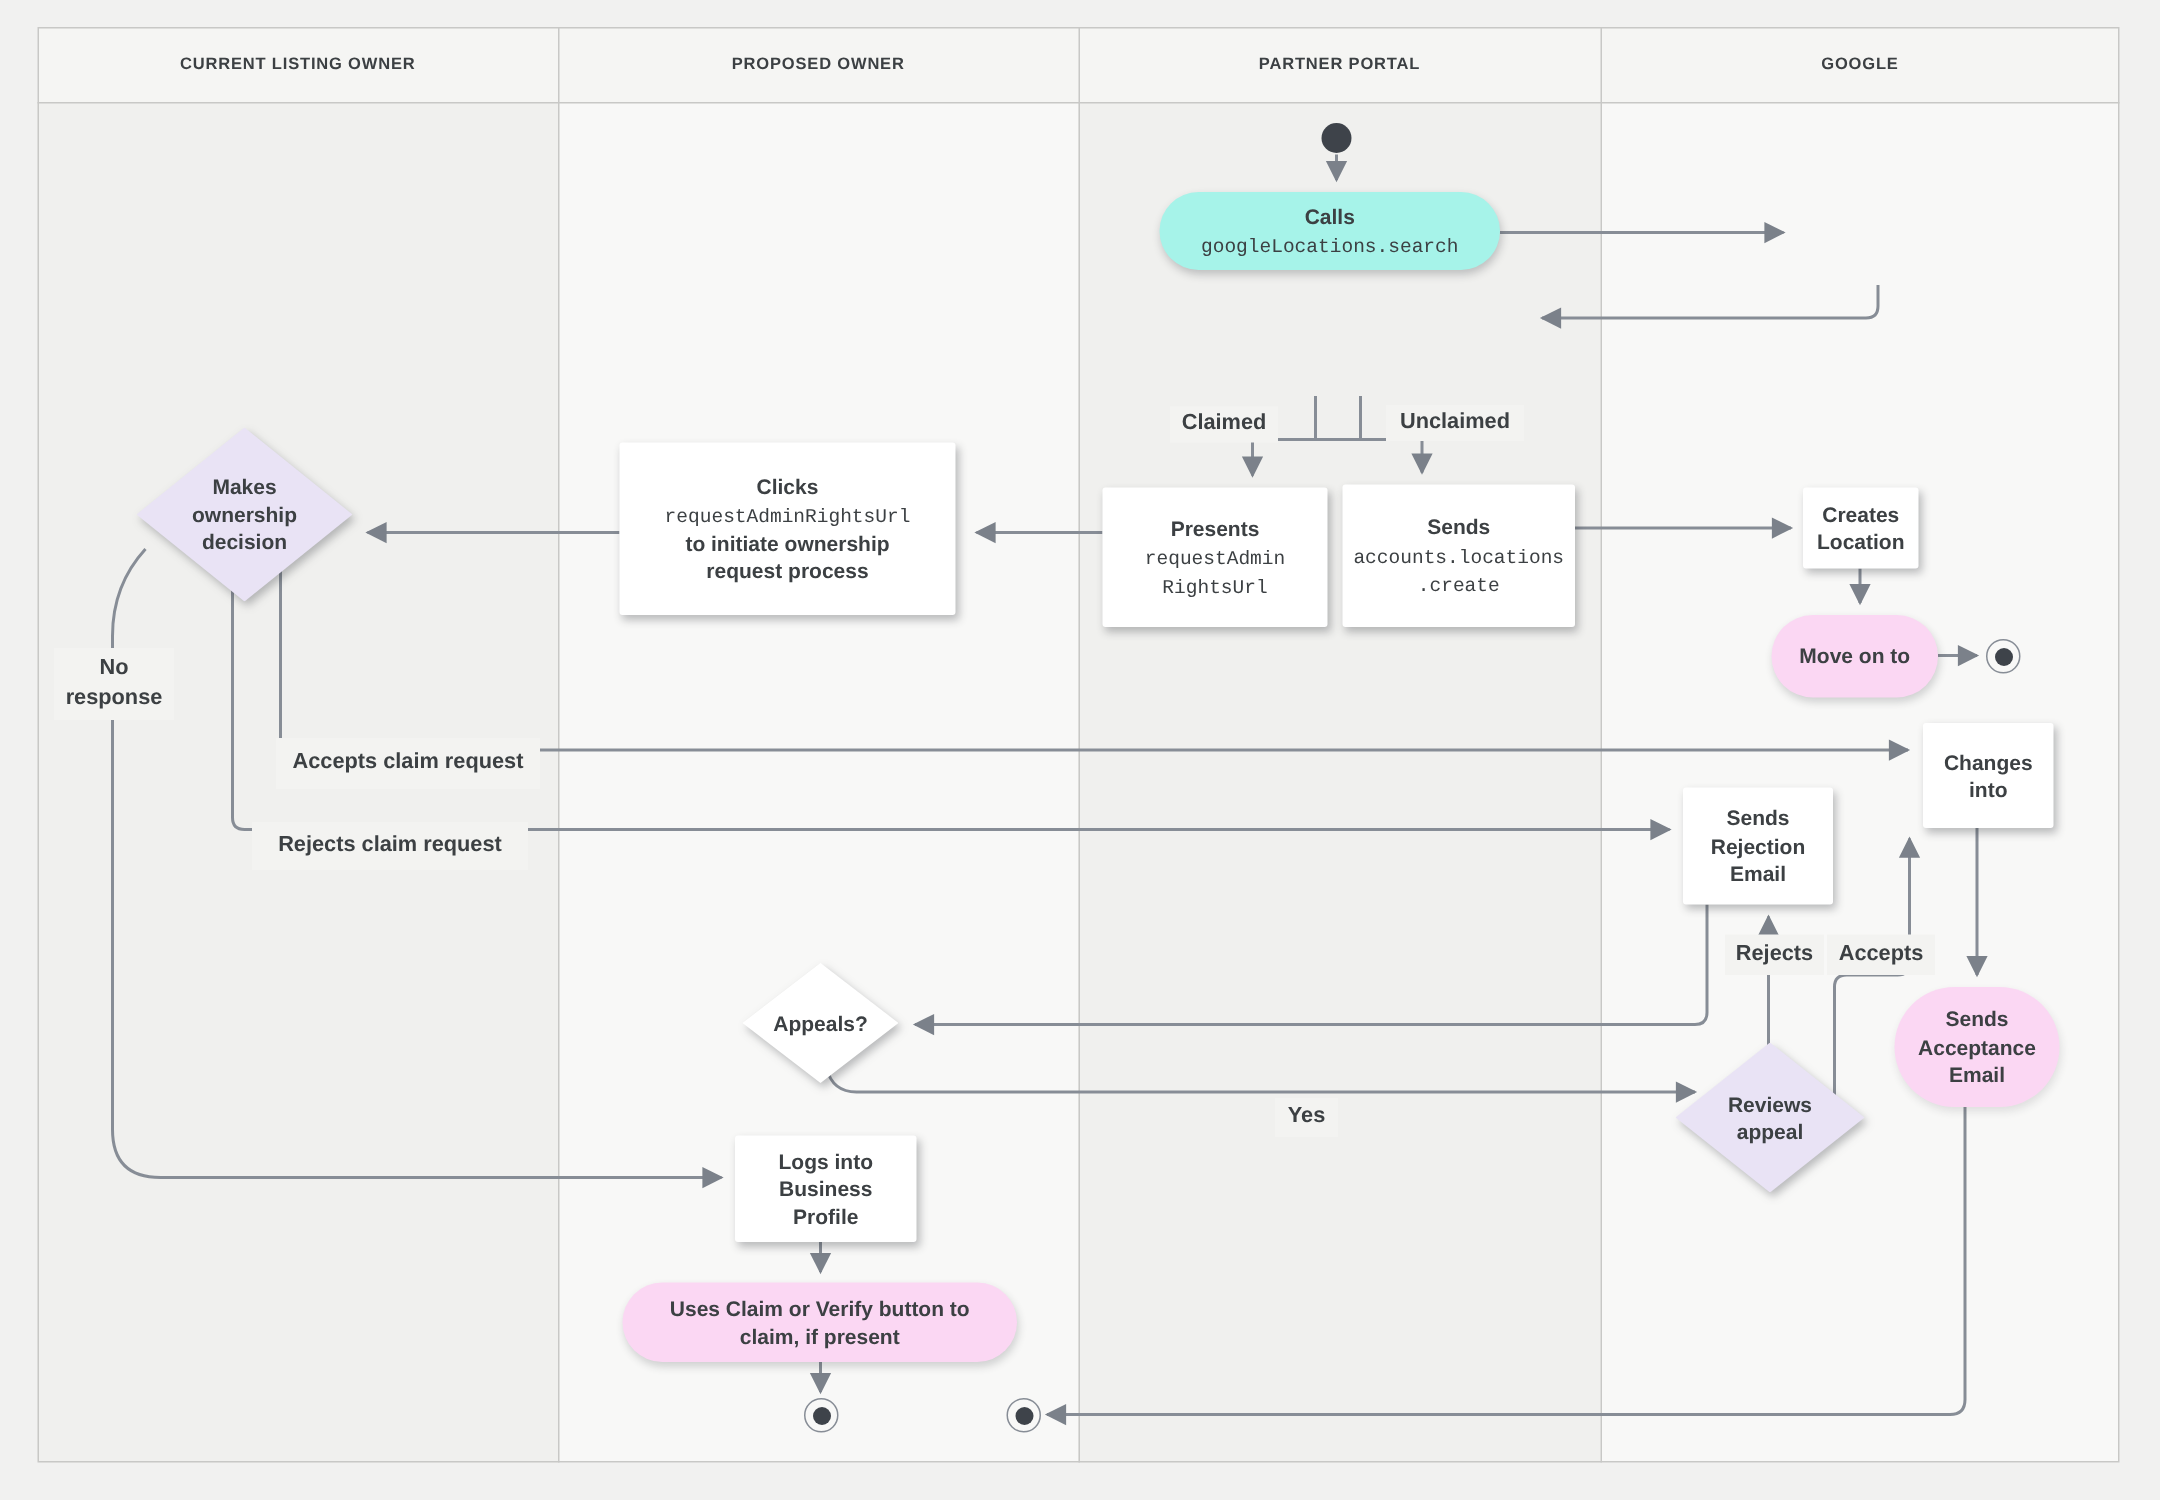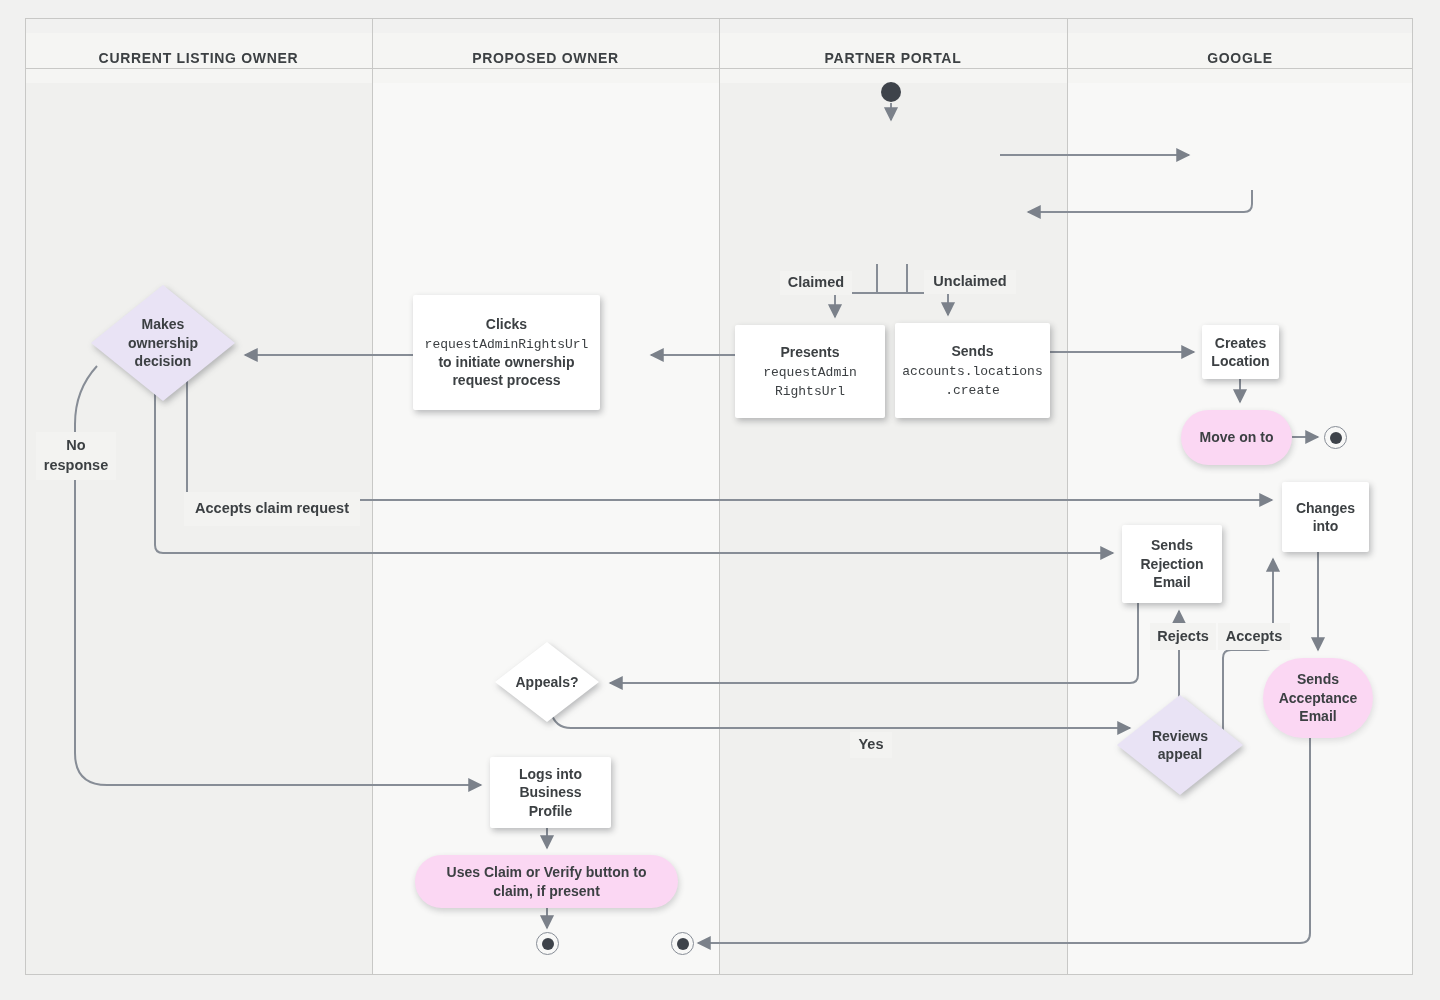--- a/index.html
+++ b/index.html
@@ -9,21 +9,21 @@
     --chipBg:#f3f3f1; --nodeDark:#3e434a; --white:#ffffff;
   }
   html,body{margin:0;padding:0;}
   body{background:var(--pageBg);font-family:"Liberation Sans",sans-serif;color:var(--text);}
   .canvas{position:relative;width:1440px;height:1000px;background:var(--pageBg);overflow:hidden;}
   .lane{position:absolute;top:68px;height:907px;}
   .lane.odd{background:var(--laneOdd);}
   .lane.even{background:var(--laneEven);}
   .hdr{position:absolute;top:18px;height:50px;background:var(--headerBg);
        display:flex;align-items:center;justify-content:center;
-       font-size:14px;font-weight:700;letter-spacing:.05em;color:var(--text);margin-top:15px;}
+       font-size:11px;font-weight:700;letter-spacing:.05em;color:var(--text);}
   .vline{position:absolute;top:18px;height:957px;width:1px;background:var(--border);}
   .hline{position:absolute;left:25px;width:1388px;height:1px;background:var(--border);}
   .frame{position:absolute;left:25px;top:18px;width:1388px;height:957px;border:1px solid var(--border);box-sizing:border-box;pointer-events:none;}
   svg.edges{position:absolute;left:0;top:0;z-index:2;}
   svg.edges path{stroke:var(--line);stroke-width:2;fill:none;}
   #arrowhead path{fill:var(--arrow);stroke:none;}
   .chip{position:absolute;z-index:3;background:var(--chipBg);display:flex;align-items:center;justify-content:center;
         text-align:center;font-weight:700;font-size:14.5px;line-height:1.35;color:var(--text);}
   .node{position:absolute;z-index:4;display:flex;align-items:center;justify-content:center;text-align:center;box-sizing:border-box;}
   .node .t{font-size:14px;font-weight:700;line-height:1.32;color:var(--text);}
@@ -95,26 +95,31 @@
     <path d="M 1318 552 L 1318 650" marker-end="url(#arrowhead)"></path>
     <path d="M 1310 738 L 1310 933 Q 1310 943 1300 943 L 698 943" marker-end="url(#arrowhead)"></path>
     <path d="M 547 828 L 547 848" marker-end="url(#arrowhead)"></path>
     <path d="M 547 908 L 547 928" marker-end="url(#arrowhead)"></path>
   </svg>
 
   <div class="chip" style="left:780px;top:271px;width:72px;height:24px;">Claimed</div>
   <div class="chip" style="left:924px;top:270px;width:92px;height:24px;">Unclaimed</div>
   <div class="chip" style="left:36px;top:432px;width:80px;height:48px;">No response</div>
   <div class="chip" style="left:184px;top:492px;width:176px;height:34px;">Accepts claim request</div>
+  <div class="chip" style="left:168px;top:548px;width:184px;height:32px;">Rejects claim request</div>
   <div class="chip" style="left:1150px;top:623px;width:66px;height:27px;">Rejects</div>
   <div class="chip" style="left:1218px;top:623px;width:72px;height:27px;">Accepts</div>
   <div class="chip" style="left:850px;top:732px;width:42px;height:26px;">Yes</div>
 
   <div class="startdot" style="left:881px;top:82px;width:20px;height:20px;"></div>
 
+  <div class="node pill teal" style="left:773px;top:128px;width:227px;height:52px;">
+    <div class="t"><span>Calls</span><br>
+      <span class="mono">googleLocations.search</span></div>
+  </div>
 
 
 
   <div class="node box" style="left:735px;top:325px;width:150px;height:93px;">
     <div class="t"><span>Presents</span><br>
       <span class="mono">requestAdmin</span><br>
       <span class="mono">RightsUrl</span></div>
   </div>
 
   <div class="node box" style="left:895px;top:323px;width:155px;height:95px;">
@@ -128,21 +133,21 @@
   </div>
 
   <div class="node pill pinkpill" style="left:1181px;top:410px;width:111px;height:55px;">
     <div class="t">Move on to</div>
   </div>
 
   <div class="endnode" style="left:1324px;top:426px;width:23px;height:23px;">
       <div class="dot"></div>
     </div>
 
-  <div class="node box" style="left:413px;top:295px;width:187px;height:115px;align-items:center;">
+  <div class="node box" style="left:413px;top:295px;width:224px;height:115px;align-items:center;">
     <div class="t"><span>Clicks</span><br>
       <span class="mono">requestAdminRightsUrl</span><br>
       <span>to initiate ownership</span><br>
       <span>request process</span></div>
   </div>
 
   <div class="diamond-wrap" style="left:91px;top:285px;width:144px;height:116px;">
     <div class="diamond-shape lav"></div>
     <div class="t" style="padding:0 26px;">Makes ownership decision</div>
   </div>

